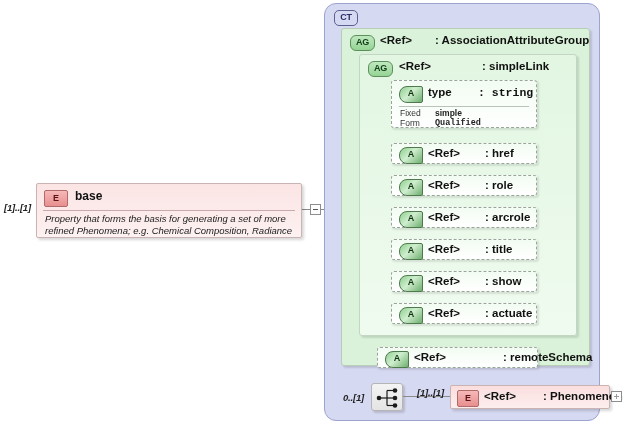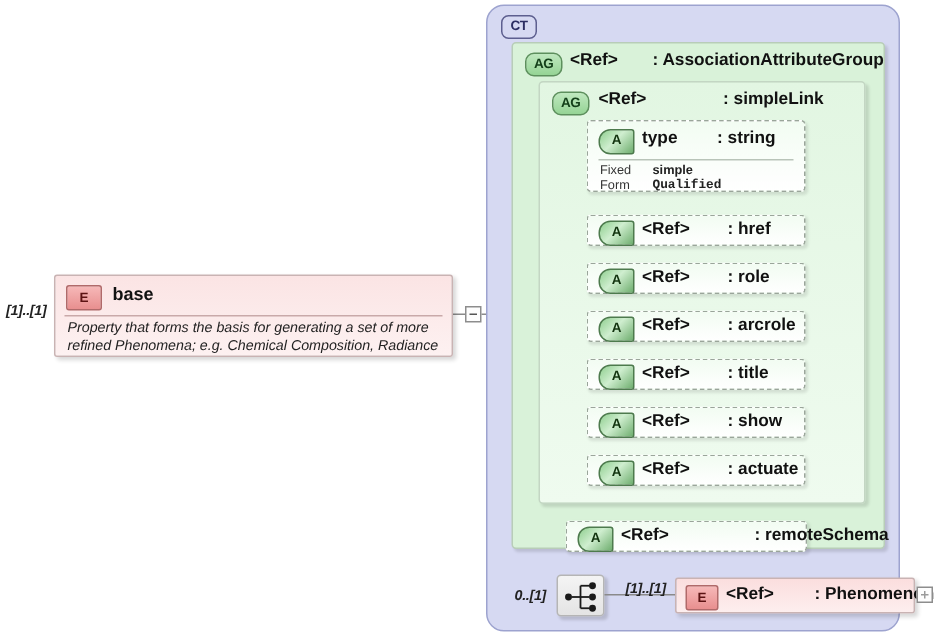--- a/index.html
+++ b/index.html
@@ -196,21 +196,21 @@
 
   <div class="abs ag-inner">
     <div class="ag-badge" style="left:8px;top:6px;">AG</div>
     <div class="ref-label" style="left:39px;top:5px;">&lt;Ref&gt;</div>
     <div class="type-label" style="left:97px;top:5px;margin-left:25px;">: simpleLink</div>
   </div>
 
   <div class="abs attr-row type-box">
     <div class="a-badge">A</div>
     <div class="a-ref">type</div>
-    <div class="a-name" style="left:86px;">: string</div>
+    <div class="a-name" style="left:86px;font-family:Liberation Mono, monospace;">: string</div>
     <div class="facet-sep"></div>
     <div class="facet-key" style="top:27px;">Fixed</div>
     <div class="facet-val" style="top:27px;">simple</div>
     <div class="facet-key" style="top:37px;">Form</div>
     <div class="facet-val" style="top:37px;font-family:Liberation Mono, monospace;">Qualified</div>
   </div>
 
   <div class="abs attr-row" style="left:391px;top:143px;width:146px;height:21px;">
     <div class="a-badge" style="top:3px;">A</div>
     <div class="a-ref" style="top:3px;">&lt;Ref&gt;</div>

